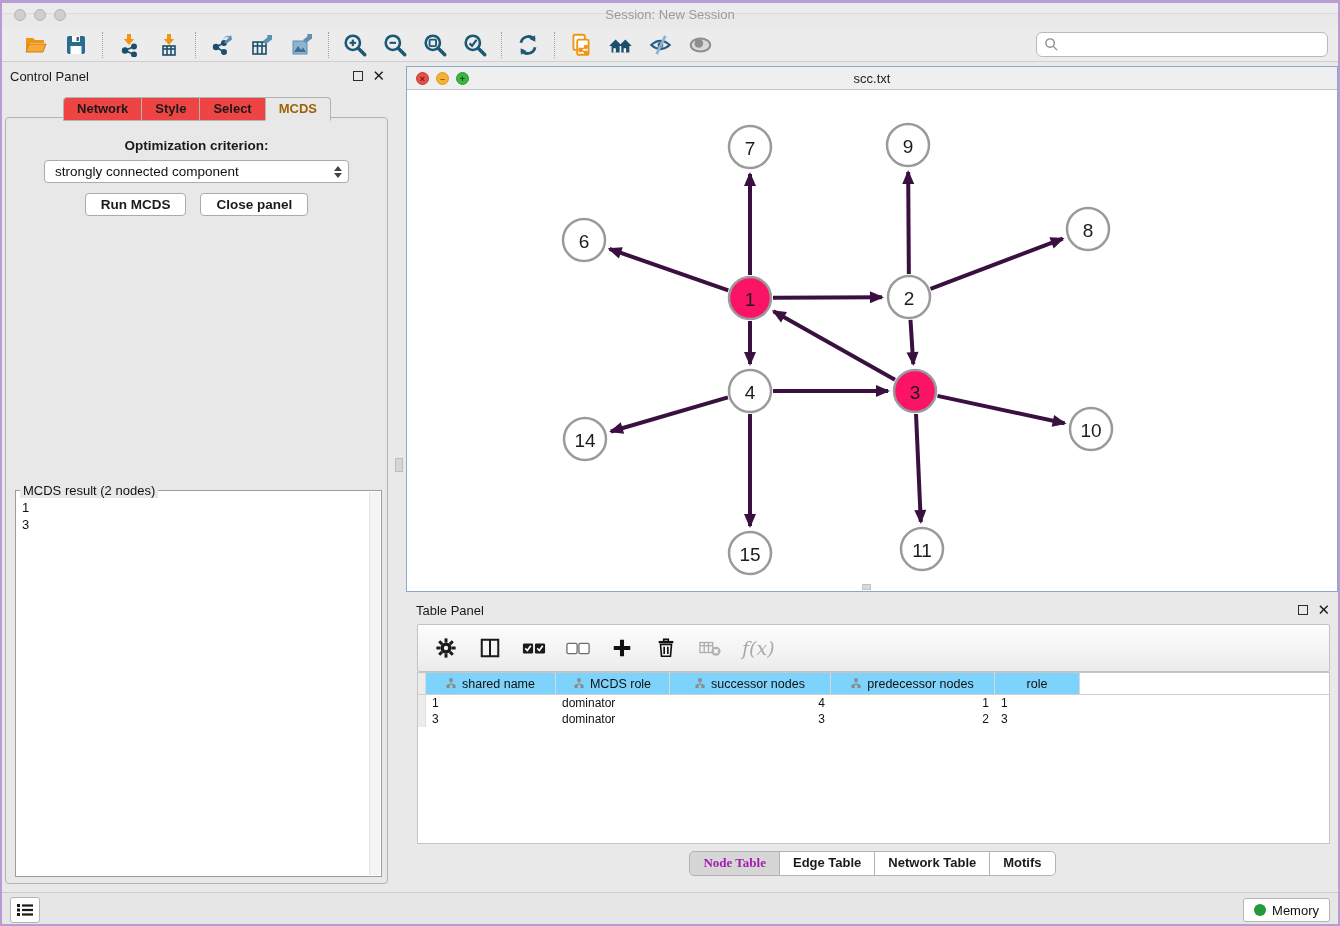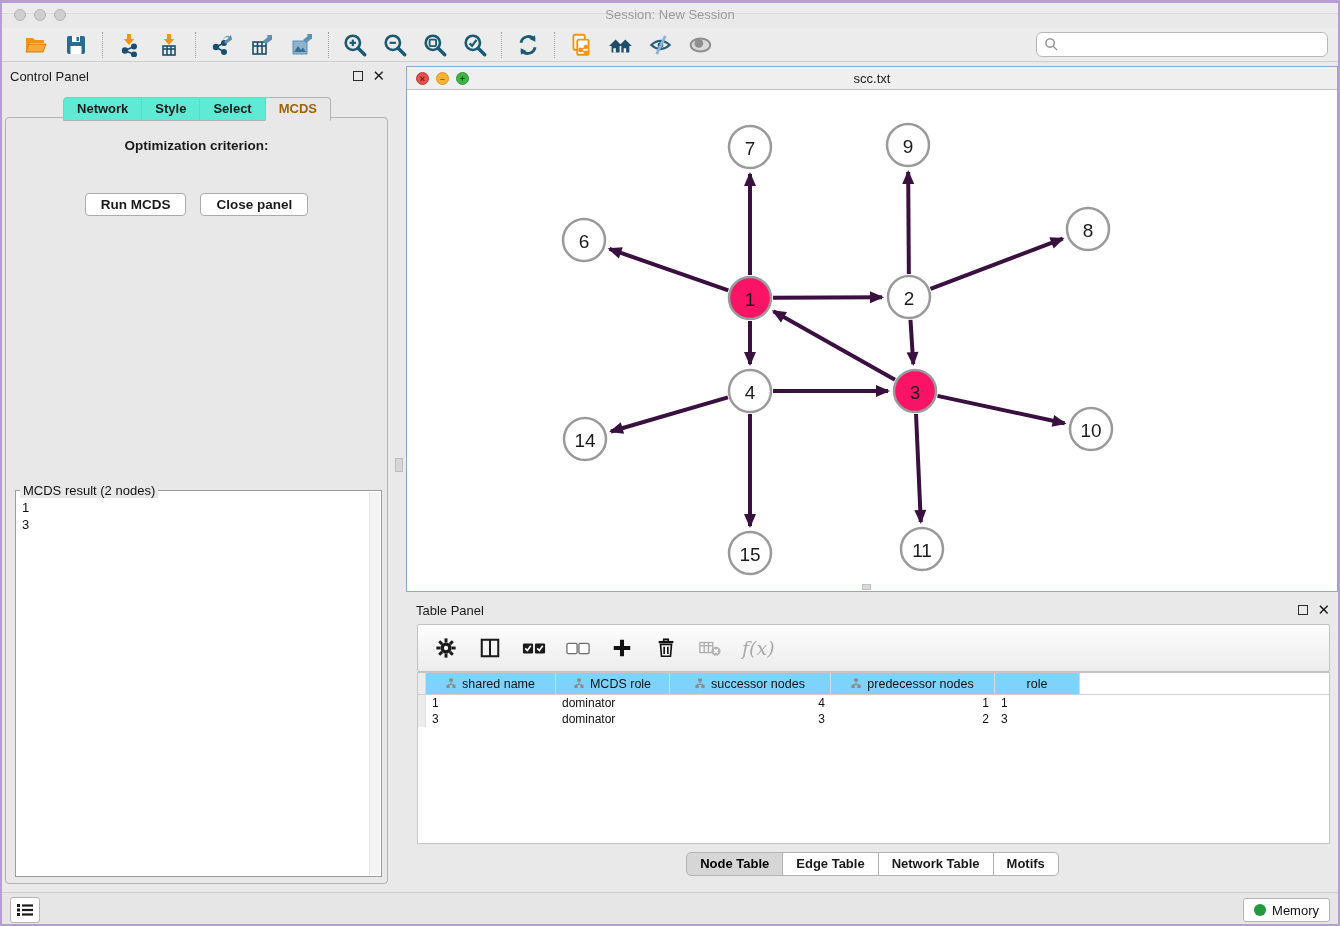--- a/index.html
+++ b/index.html
@@ -25,21 +25,21 @@
 
   
   .control-panel { position:absolute; left:0; top:62px; width:393px; bottom:34px; background:#e9e9e9; }
   .panel-header { height:24px; display:flex; align-items:center; padding:4px 8px 0 10px; }
   .panel-header .ph-title { font-size:13px; color:#1a1a1a; flex:1; }
   .ph-icons { display:flex; gap:9px; align-items:center; }
   .float-box { width:10px; height:10px; border:1.5px solid #2c2c2c; background:transparent; }
   .close-x { font-size:15px; font-weight:bold; color:#1a1a1a; line-height:10px; }
 
   .cp-tabs { position:absolute; top:35px; left:0; right:0; display:flex; justify-content:center; z-index:3; }
-  .cp-tab { font-size:13px; font-weight:600; color:#1a1a1a; background:#5eead4; border:1px solid #b3b3b3; padding:3px 13px 4px; margin-right:-1px; cursor:pointer; }
+  .cp-tab { font-size:13px; font-weight:600; color:#1a1a1a; background:#ef4444; border:1px solid #b3b3b3; padding:3px 13px 4px; margin-right:-1px; cursor:pointer; }
   .cp-tab:first-child { border-radius:4px 0 0 0; }
   .cp-tab:last-child  { border-radius:0 4px 0 0; }
   .cp-tab.selected { background:#e8e8e8; color:#a16207; border-bottom-color:#e8e8e8; }
   .cp-box { position:absolute; top:55px; left:5px; right:5px; bottom:8px; border:1px solid #b3b3b3; border-radius:4px; background:#e8e8e8; z-index:2; }
   .opt-label { position:absolute; top:20px; left:0; right:0; text-align:center; font-size:13.5px; font-weight:600; color:#1a1a1a; }
   .criterion { position:absolute; top:42px; left:38px; right:38px; height:23px; background:#fff; border:1px solid #ababab; border-radius:4px; display:flex; align-items:center; padding:0 6px 0 10px; font-size:13.5px; color:#111; cursor:pointer; }
   .criterion .val { flex:1; }
   .stepper { display:flex; flex-direction:column; gap:2px; align-items:center; }
   .stepper .up { width:0;height:0;border-left:4px solid transparent;border-right:4px solid transparent;border-bottom:5px solid #444; }
   .stepper .dn { width:0;height:0;border-left:4px solid transparent;border-right:4px solid transparent;border-top:5px solid #444; }
@@ -76,21 +76,21 @@
   .th { background:#7dd3fc; border-right:1px solid #d8d8d8; border-bottom:1px solid #cfcfcf; display:flex; align-items:center; justify-content:center; gap:5px; font-size:12.5px; color:#111; }
   .th-rest { flex:1; border-bottom:1px solid #cfcfcf; background:#fff; }
   .gutter-h { width:8px; background:#ececec; border-right:1px solid #d8d8d8; border-bottom:1px solid #cfcfcf; }
   .trow { display:flex; height:16px; font-size:12px; color:#111; }
   .trow .gutter { width:8px; background:#ececec; border-right:1px solid #e0e0e0; }
   .td { padding:1px 6px 0; white-space:nowrap; overflow:hidden; }
   .tp-tabs { position:absolute; bottom:12px; left:0; right:0; display:flex; justify-content:center; }
   .tp-tab { font-size:13px; font-weight:600; background:#fff; border:1px solid #b3b3b3; padding:3px 13px 4px; margin-right:-1px; color:#1a1a1a; cursor:pointer; }
   .tp-tab:first-child { border-radius:5px 0 0 5px; }
   .tp-tab:last-child { border-radius:0 5px 5px 0; }
-  .tp-tab.selected { background:#d6d6d6; color:#000000; }
+  .tp-tab.selected { background:#d6d6d6; color:#a21caf;font-family:Liberation Serif, serif; }
 
   
   .statusbar { position:absolute; left:0; right:0; bottom:0; height:34px; background:#e6e6e6; border-top:1px solid #cccccc; }
   .list-btn { position:absolute; left:10px; top:4px; width:30px; height:26px; background:#fff; border:1px solid #b4b4b4; border-radius:3px; display:flex; align-items:center; justify-content:center; cursor:pointer; }
   .memory-btn { position:absolute; right:10px; top:5px; height:24px; background:#fff; border:1px solid #b4b4b4; border-radius:3px; display:flex; align-items:center; gap:6px; padding:0 10px; font-size:13px; color:#111; cursor:pointer; }
   .mem-dot { width:12px; height:12px; border-radius:50%; background:#229a3c; }
 </style>
 </head>
 <body>
 
@@ -285,20 +285,27 @@
     </span>
   </div>
   <div class="cp-tabs">
     <div class="cp-tab">Network</div>
     <div class="cp-tab">Style</div>
     <div class="cp-tab">Select</div>
     <div class="cp-tab selected">MCDS</div>
   </div>
   <div class="cp-box">
     <div class="opt-label">Optimization criterion:</div>
+    <div class="criterion">
+      <span class="val">strongly connected component</span>
+      <span class="stepper">
+          <span class="up"></span>
+          <span class="dn"></span>
+        </span>
+    </div>
     <div class="cp-buttons">
       <button class="btn">Run MCDS</button>
       <button class="btn">Close panel</button>
     </div>
     <div class="result-group">
       <span class="result-label">MCDS result (2 nodes)</span>
       <div class="result-text">
         <div>1</div>
         <div>3</div>
       </div>

